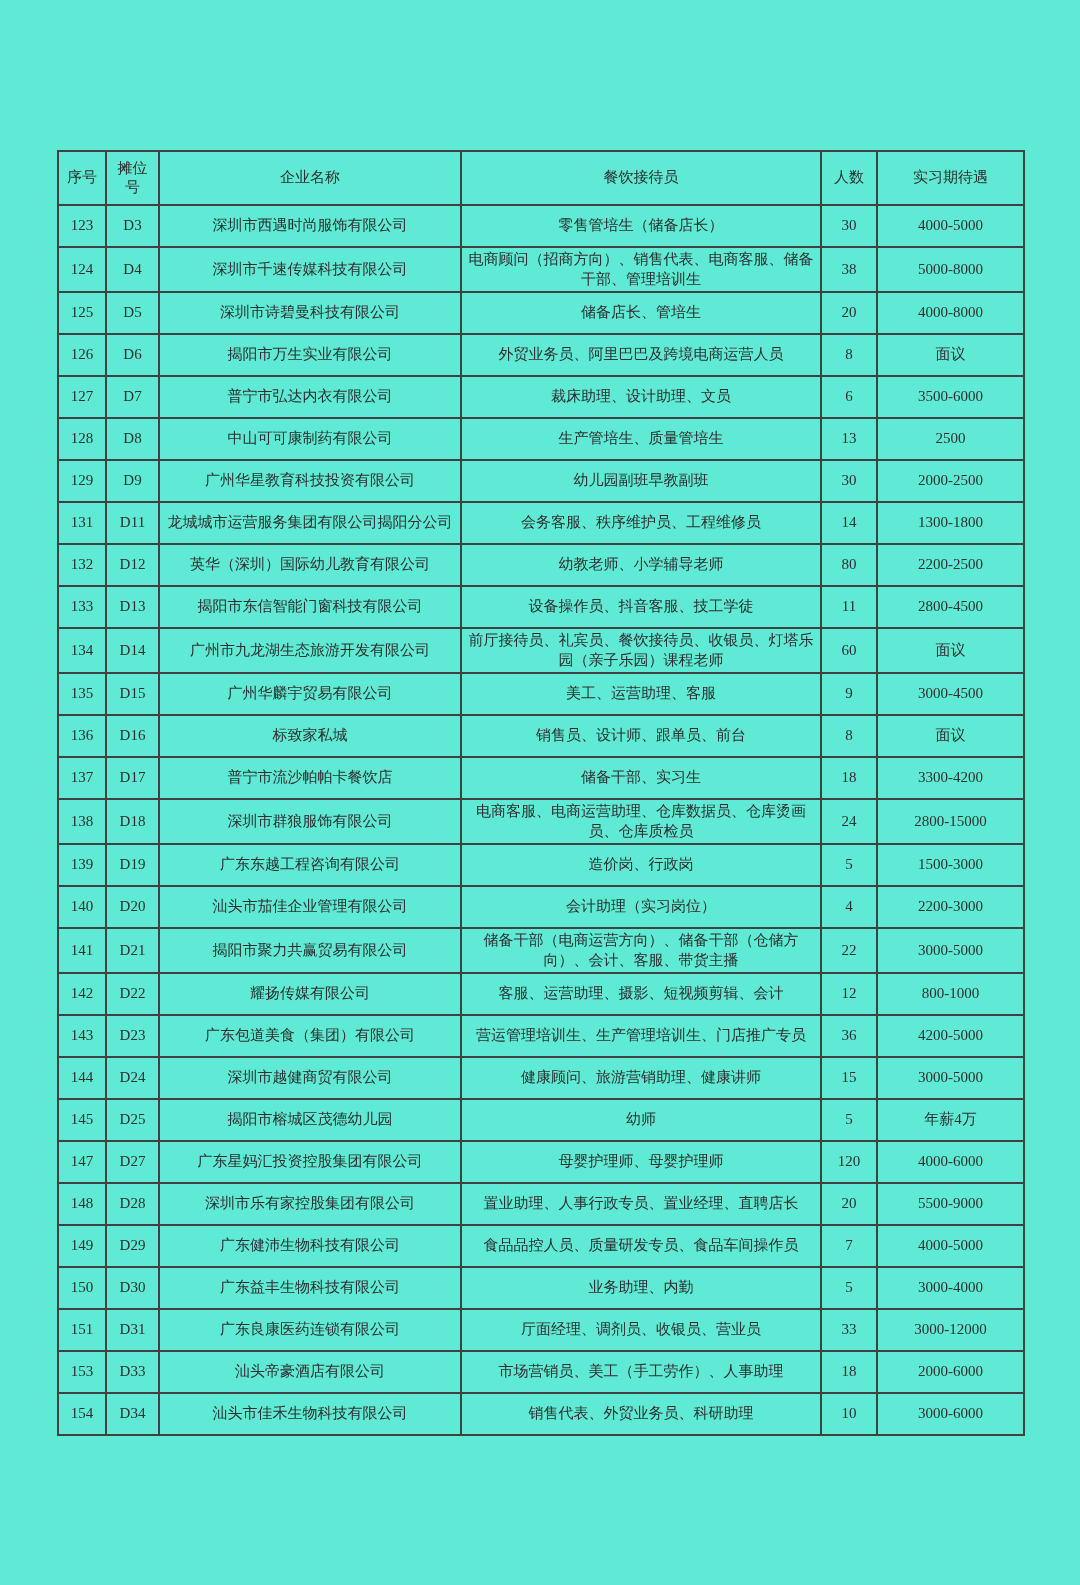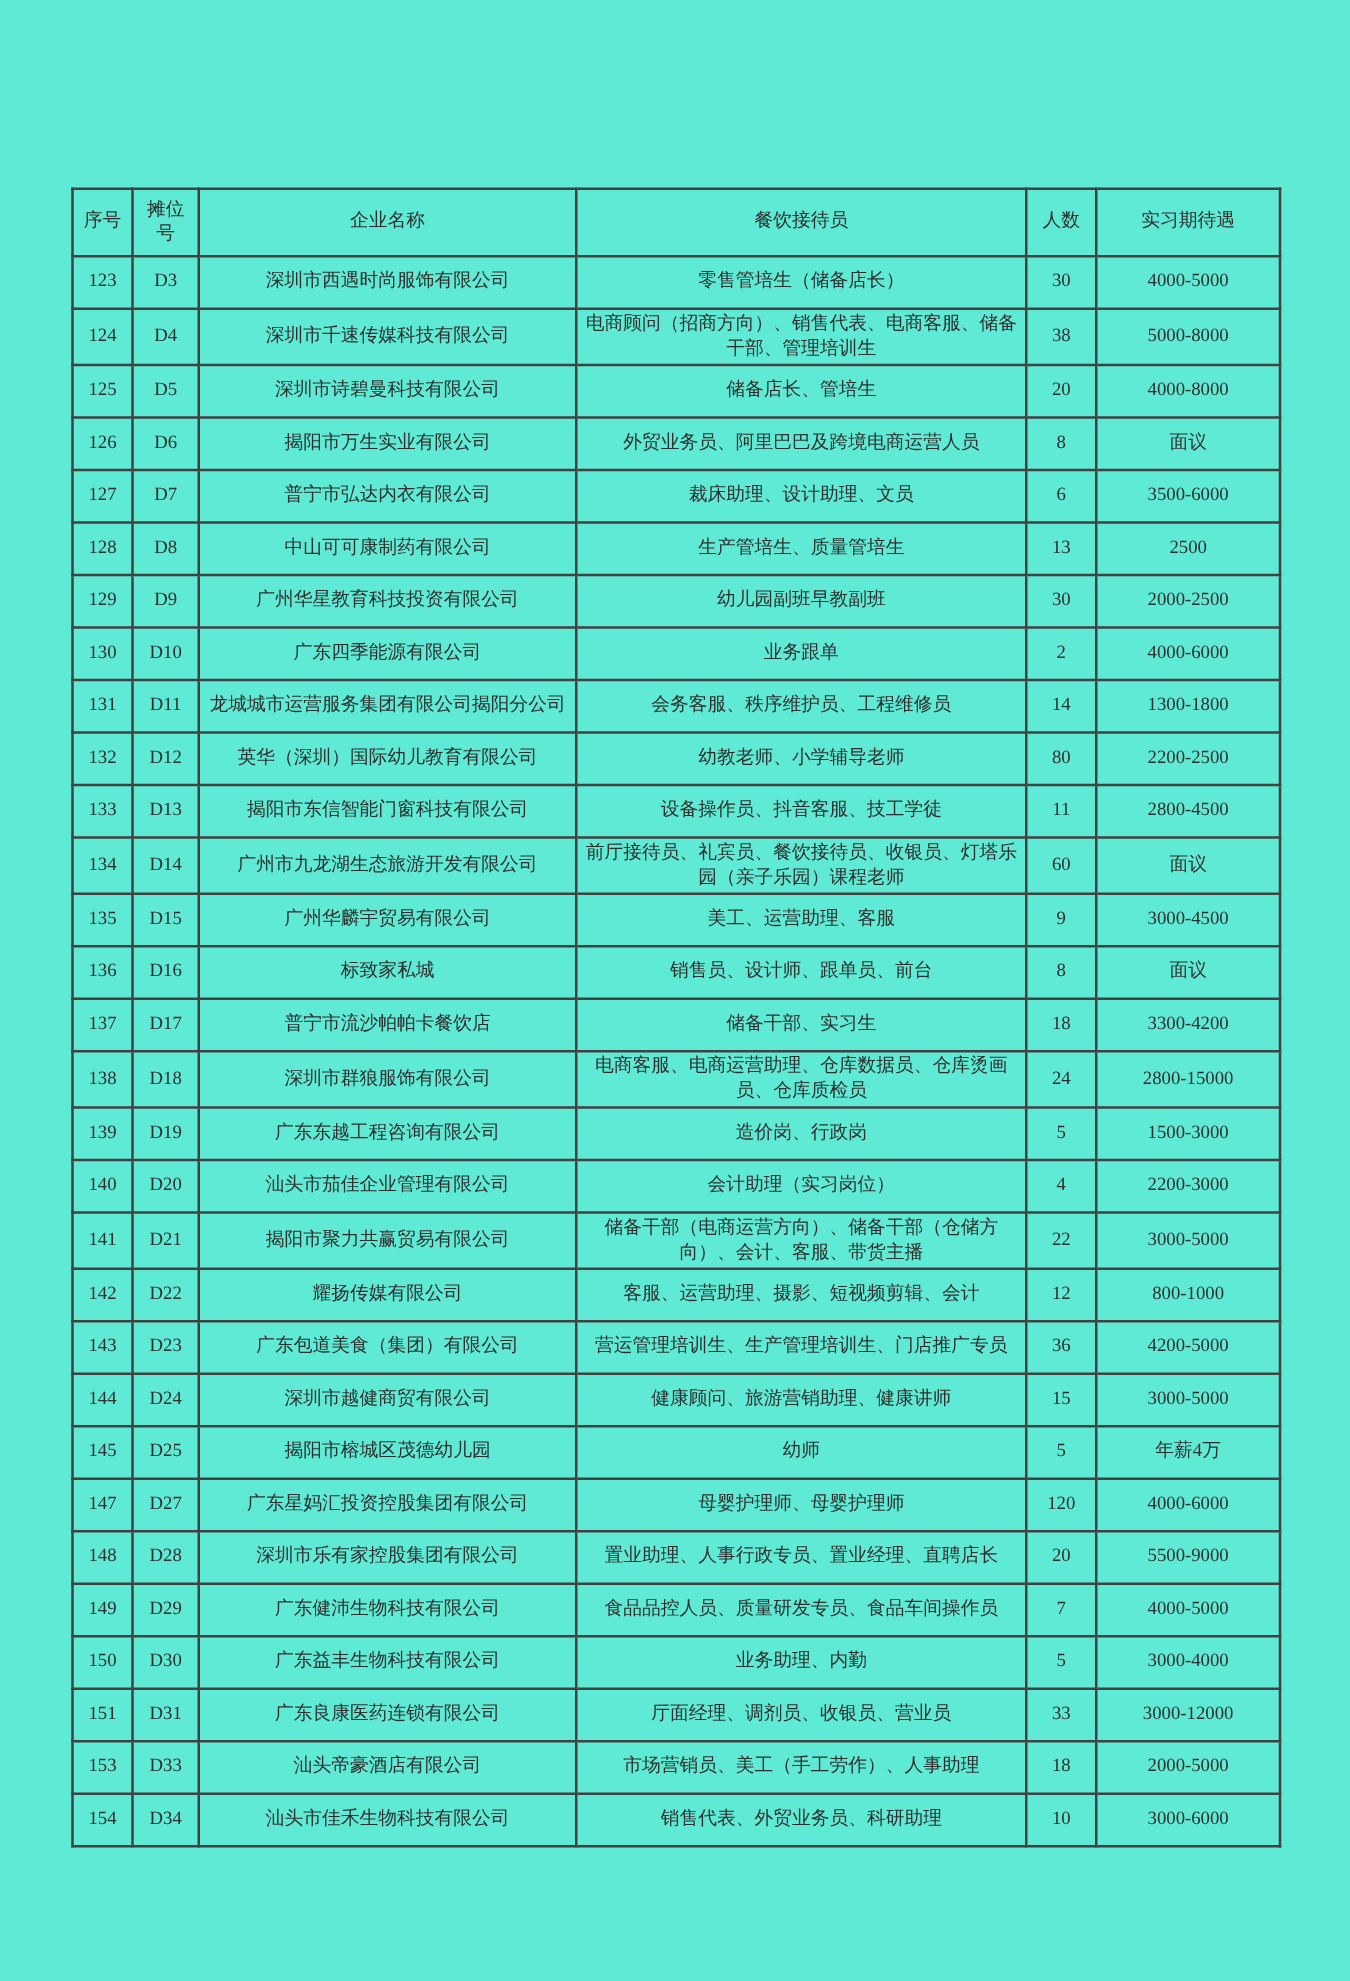--- a/index.html
+++ b/index.html
@@ -132,28 +132,20 @@
   <tr>
     <td class="c-no">129</td>
     <td class="c-booth">D9</td>
     <td class="c-company">广州华星教育科技投资有限公司</td>
     <td class="c-positions">幼儿园副班早教副班
 </td>
     <td class="c-count">30</td>
     <td class="c-salary">2000-2500</td>
   </tr>
 
-  <tr>
-    <td class="c-no">130</td>
-    <td class="c-booth">D10</td>
-    <td class="c-company">广东四季能源有限公司</td>
-    <td class="c-positions">业务跟单</td>
-    <td class="c-count">2</td>
-    <td class="c-salary">4000-6000</td>
-  </tr>
 
   <tr>
     <td class="c-no">131</td>
     <td class="c-booth">D11</td>
     <td class="c-company">龙城城市运营服务集团有限公司揭阳分公司</td>
     <td class="c-positions">会务客服、秩序维护员、工程维修员</td>
     <td class="c-count">14</td>
     <td class="c-salary">1300-1800</td>
   </tr>
 
@@ -330,21 +322,21 @@
     <td class="c-salary">3000-12000</td>
   </tr>
 
 
   <tr>
     <td class="c-no">153</td>
     <td class="c-booth">D33</td>
     <td class="c-company">汕头帝豪酒店有限公司</td>
     <td class="c-positions">市场营销员、美工（手工劳作）、人事助理</td>
     <td class="c-count">18</td>
-    <td class="c-salary">2000-5000</td>
+    <td class="c-salary">2000-6000</td>
   </tr>
 
   <tr>
     <td class="c-no">154</td>
     <td class="c-booth">D34</td>
     <td class="c-company">汕头市佳禾生物科技有限公司</td>
     <td class="c-positions">销售代表、外贸业务员、科研助理</td>
     <td class="c-count">10</td>
     <td class="c-salary">3000-6000</td>
   </tr>

